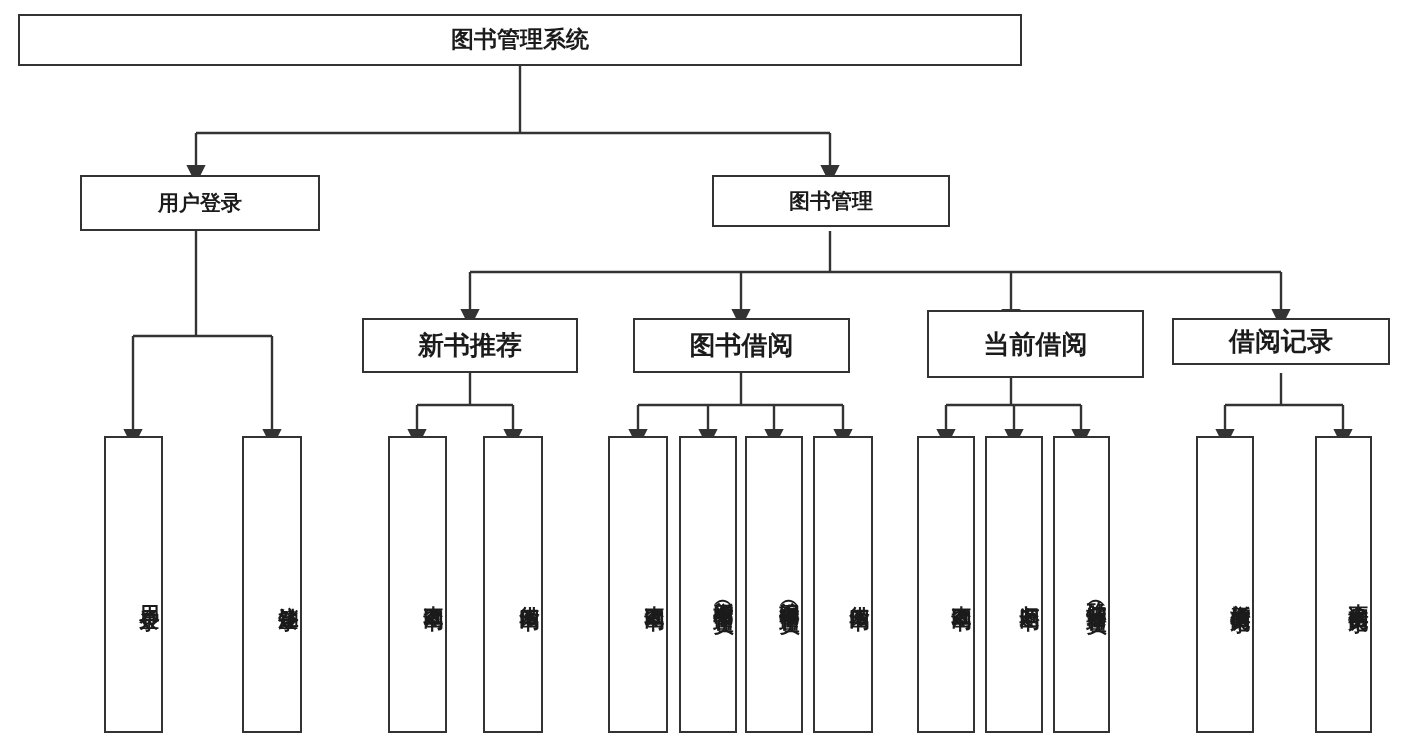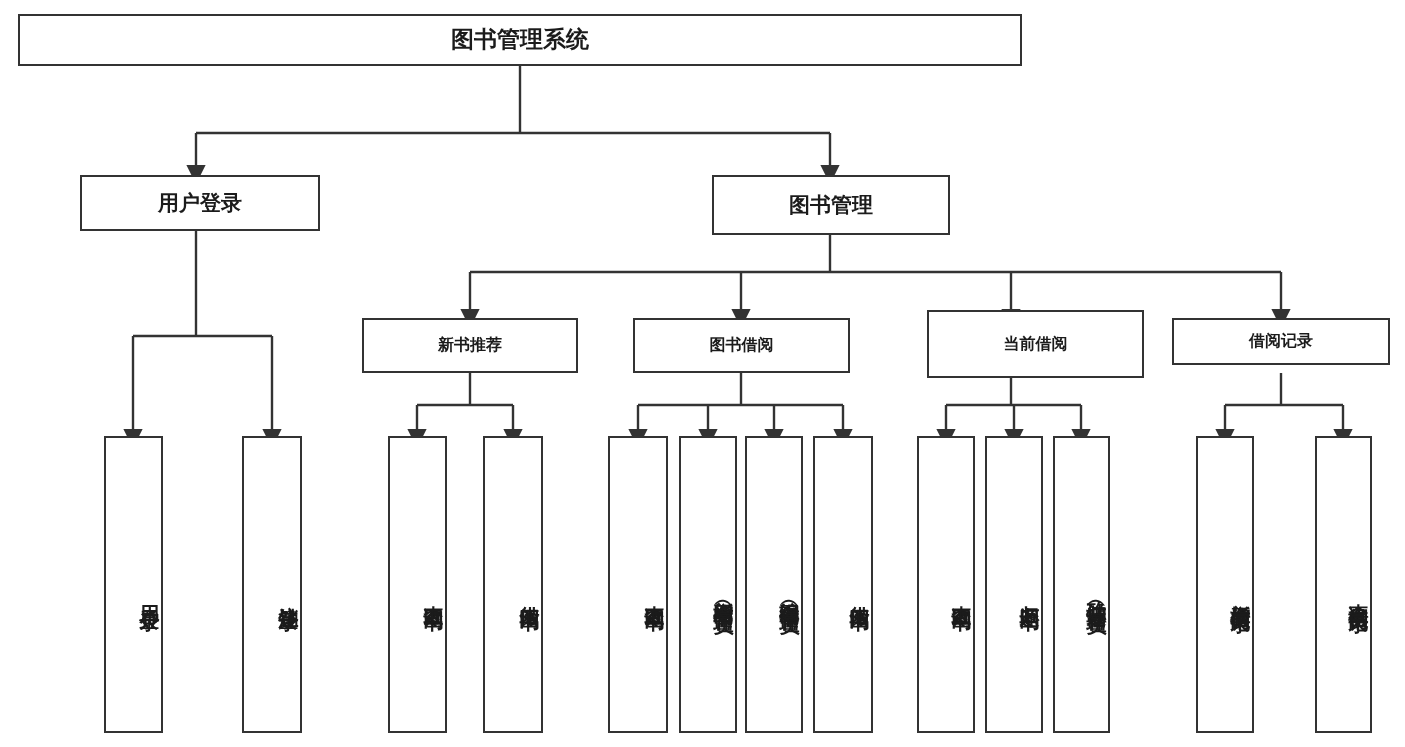--- a/index.html
+++ b/index.html
@@ -40,21 +40,21 @@
     color: #1b1b1b;
     font-weight: bold;
   }
   .node.root {
     font-size: 23px;
   }
   .node.level2 {
     font-size: 21px;
   }
   .node.level3 {
-    font-size: 16px;
+    font-size: 26px;
   }
   .node.leaf {
     font-size: 20px;
     writing-mode: vertical-rl;
     text-orientation: upright;
     letter-spacing: 2px;
     padding-top: 18px;
     align-items: flex-start;
     justify-content: center;
   }
@@ -128,21 +128,21 @@
     </g>
   </svg>
 
   <div class="node root" style="left:18px; top:14px; width:1004px; height:52px;">
     <span>图书管理系统</span>
   </div>
 
   <div class="node level2" style="left:80px; top:175px; width:240px; height:56px;">
     <span>用户登录</span>
   </div>
-  <div class="node level2" style="left:712px; top:175px; width:238px; height:60px;">
+  <div class="node level2" style="left:712px; top:175px; width:238px; height:52px;">
     <span>图书管理</span>
   </div>
 
   <div class="node level3" style="left:362px; top:318px; width:216px; height:55px;">
     <span>新书推荐</span>
   </div>
   <div class="node level3" style="left:633px; top:318px; width:217px; height:55px;">
     <span>图书借阅</span>
   </div>
   <div class="node level3" style="left:903px; top:310px; width:217px; height:68px;margin-left:24px;">

